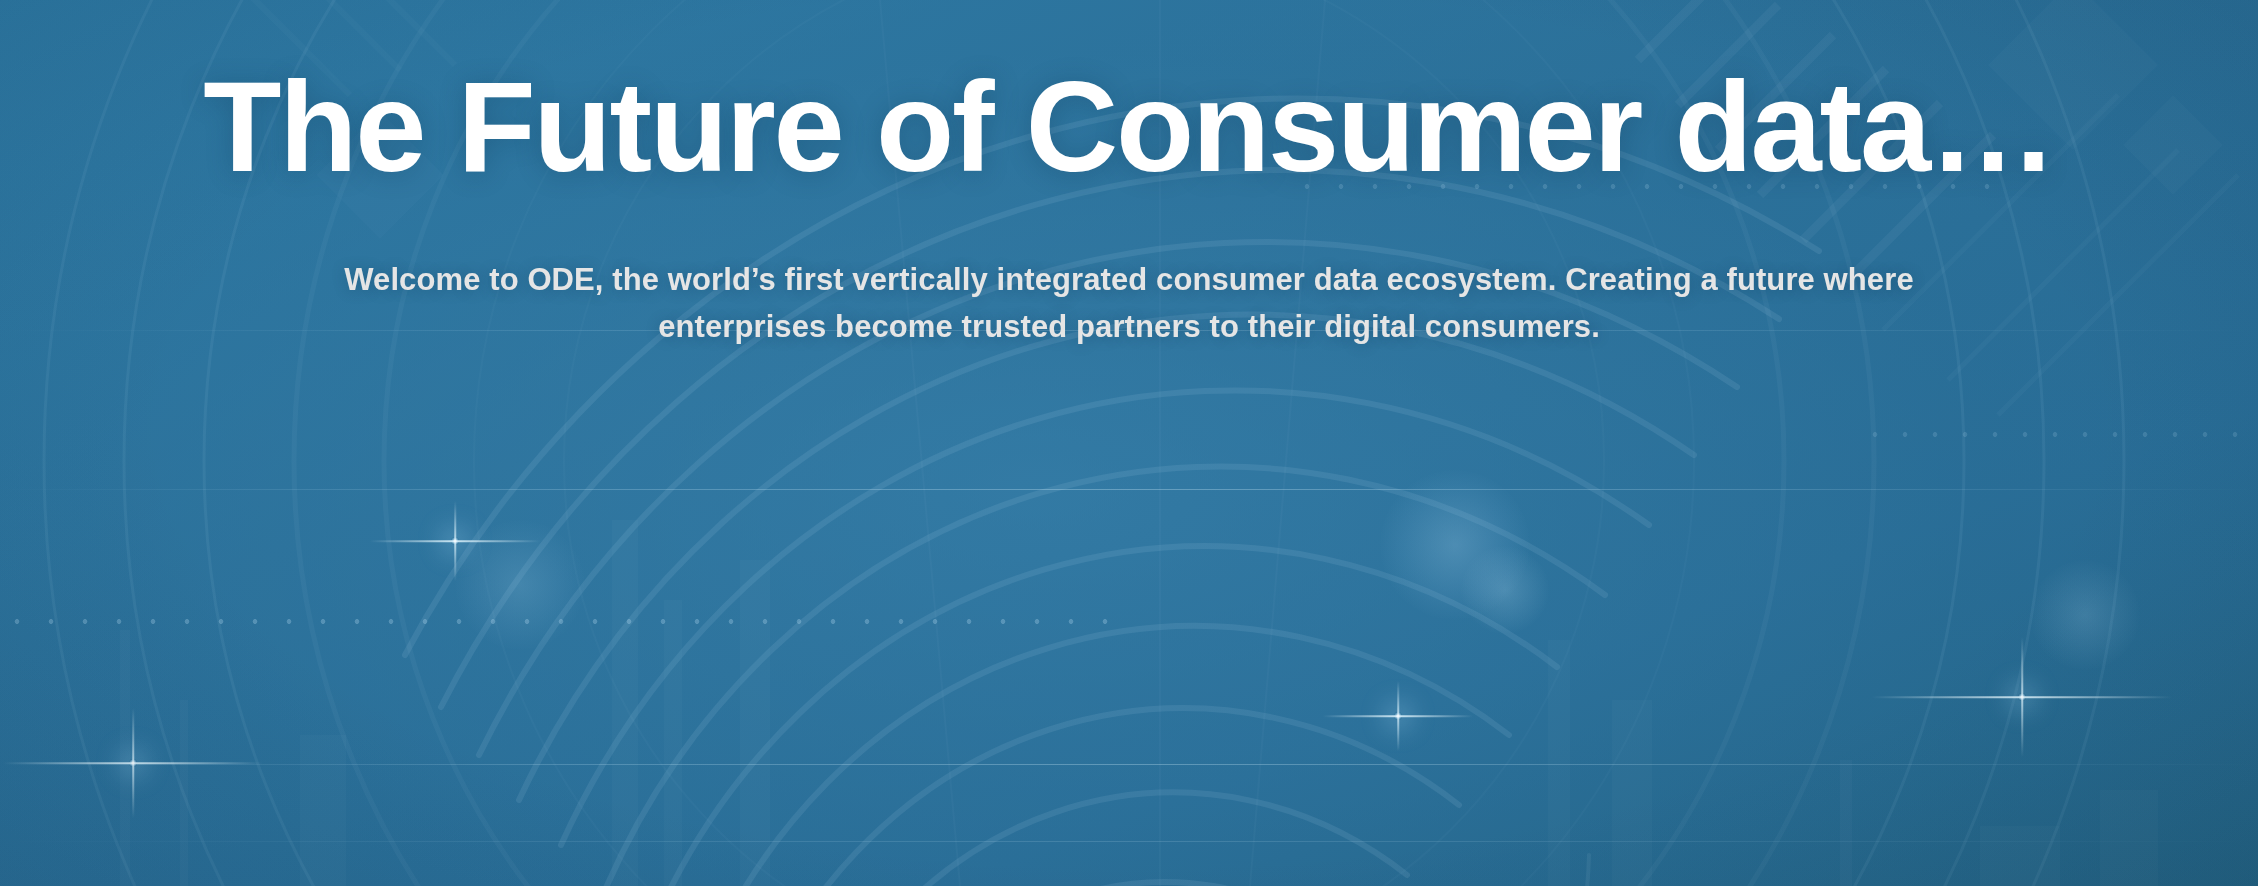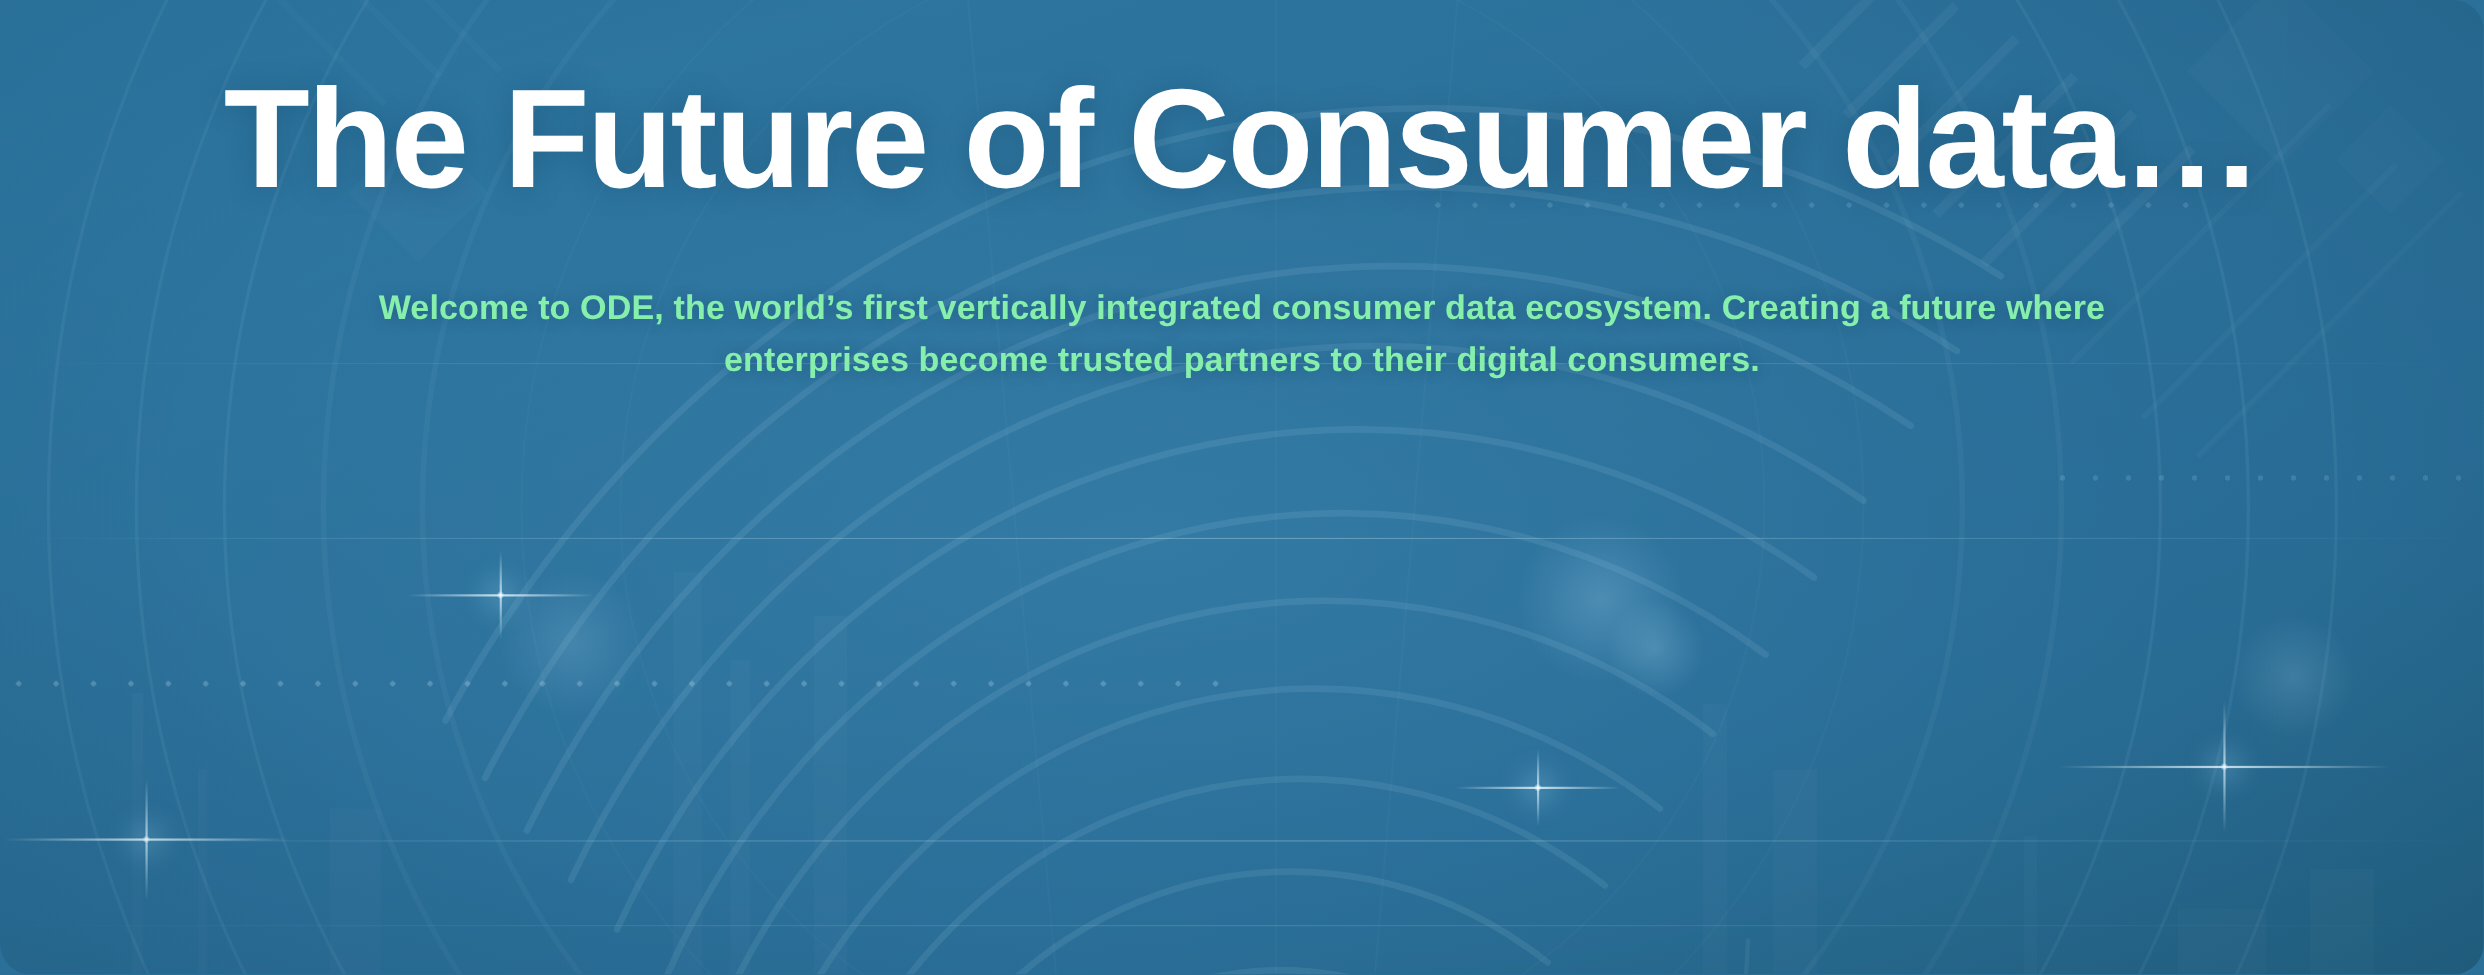--- a/index.html
+++ b/index.html
@@ -13,21 +13,20 @@
     font-family: "Liberation Sans", sans-serif;
   }
 
   
   .hero {
     position: relative;
     width: 2258px;
     height: 886px;
     overflow: hidden;
     background: #2b7099;
-    border-radius: 28px;
   }
 
   
   .bg-base {
     position:absolute; inset:0;
     background:
       radial-gradient(ellipse 120% 140% at 46% 55%,
          rgba(58,132,175,0.55) 0%,
          rgba(45,116,158,0.30) 35%,
          rgba(30,88,124,0.00) 68%),
@@ -167,21 +166,21 @@
     line-height: 1.08;
     letter-spacing: -2.2px;
     text-shadow: 0 2px 26px rgba(12,50,78,.28);
   }
   .hero-title .tl { display:block; white-space:nowrap; }
 
   .hero-subtitle {
     margin-top: 60px;
     width: 1730px;
     text-align:center;
-    color:#86efac;
+    color:#e5e5e5;
     font-family: "Liberation Sans", sans-serif;
     font-weight: 600;
     font-size: 31px;
     line-height: 1.52;
     letter-spacing: .1px;
     text-shadow: 0 1px 14px rgba(12,50,78,.30);
   }
 </style>
 </head>
 <body>

